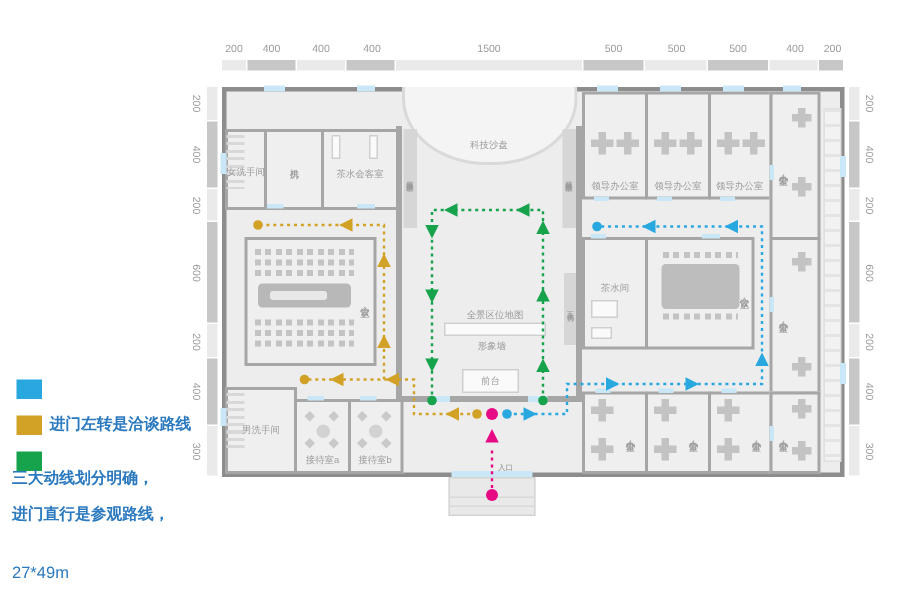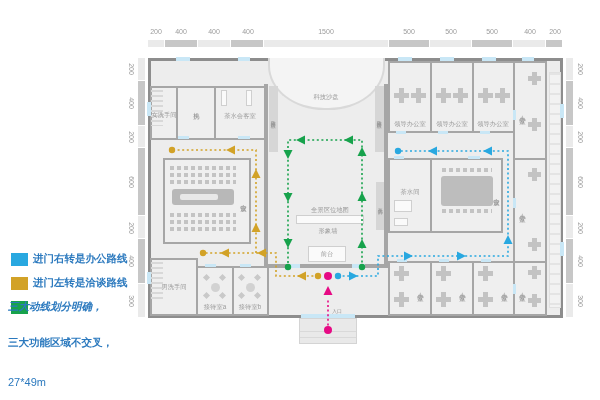--- a/index.html
+++ b/index.html
@@ -275,21 +275,20 @@
       <polygon points="288,159 283.5,150 292.5,150" fill="#17a24c"></polygon>
       <polygon points="288,202 283.5,193 292.5,193" fill="#17a24c"></polygon>
       <polygon points="288,248 283.5,239 292.5,239" fill="#17a24c"></polygon>
       <polyline points="328,330 328,298" fill="none" stroke="#e60a84" stroke-width="1.6" stroke-dasharray="2 2.6"></polyline>
       <circle cx="328" cy="330" r="4" fill="#e60a84"></circle>
       <circle cx="328" cy="276" r="4" fill="#e60a84"></circle>
       <polygon points="328,286 323.5,295 332.5,295" fill="#e60a84"></polygon>
     </svg>
 
   <div class="lg-swatch" style="left: 11px; top: 253px; background: rgb(41, 168, 224);"></div>
-  <div class="lg-label" style="left:33px;top:252px;">进门右转是办公路线</div>
   <div class="lg-swatch" style="left: 11px; top: 277px; background: rgb(210, 162, 39);"></div>
   <div class="lg-label" style="left:33px;top:276px;">进门左转是洽谈路线</div>
   <div class="lg-swatch" style="left: 11px; top: 301px; background: rgb(23, 162, 76);"></div>
-  <div class="note" style="top:300px;font-style:italic;">三大动线划分明确，</div>
-  <div class="note" style="top:336px;">三大功能区域不交叉，</div>
+  <div class="note" style="top:312px;">三大动线划分明确，</div>
+  <div class="note" style="top:336px;">进门直行是参观路线，</div>
   <div class="note" style="top:376px;font-weight:normal;font-size:11px;">27*49m</div>
 
 </div>
 
 </body></html>

